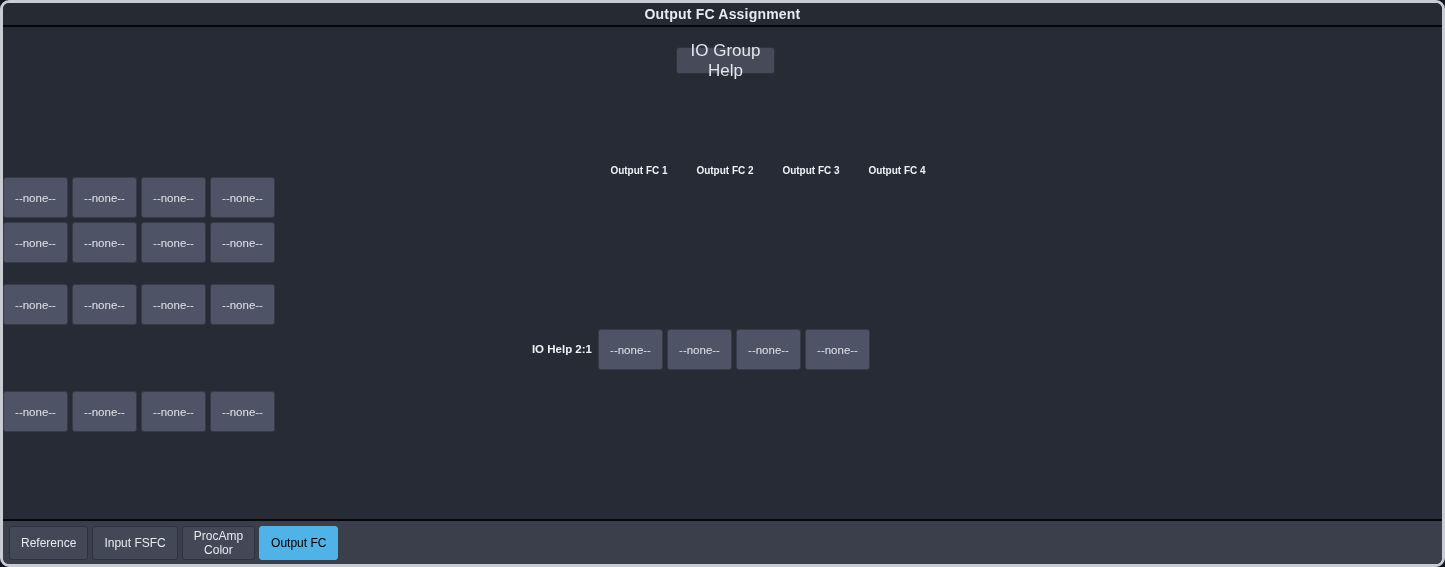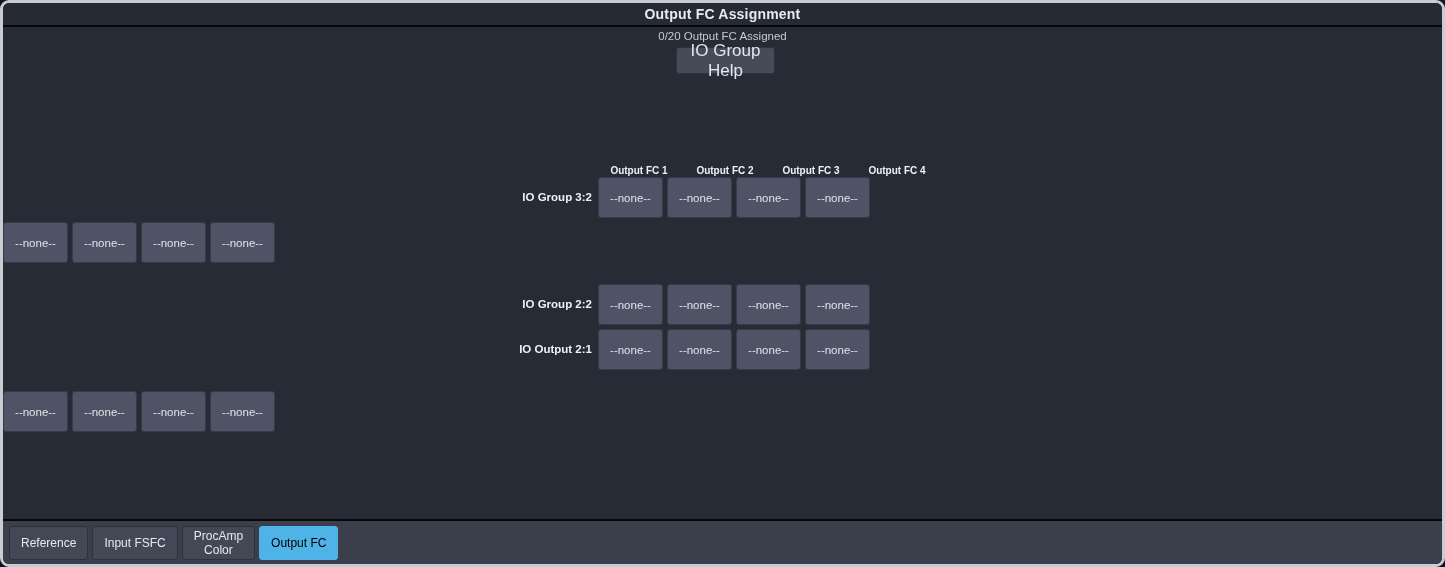--- a/index.html
+++ b/index.html
@@ -181,57 +181,54 @@
 <body>
 
 <div class="window">
 
   <div class="titlebar">
     <div class="titlebar-text">Output FC Assignment</div>
   </div>
 
   <div class="content">
 
-    <div class="assigned-count">0/20 Output FC Assigned</div>
 
     <button class="help-button">IO Group Help</button>
 
     <div class="matrix">
       <div class="col-headers" id="col-headers">
           <div class="col-header">Output FC 1</div>
           <div class="col-header">Output FC 2</div>
           <div class="col-header">Output FC 3</div>
           <div class="col-header">Output FC 4</div>
         </div>
       <div id="row-groups">
           <div class="row-group">
             <div class="mrow">
-              <div class="row-label">IO Group 3:2</div>
               <div class="cell">--none--</div>
               <div class="cell">--none--</div>
               <div class="cell">--none--</div>
               <div class="cell">--none--</div>
             </div>
             <div class="mrow">
               <div class="cell">--none--</div>
               <div class="cell">--none--</div>
               <div class="cell">--none--</div>
               <div class="cell">--none--</div>
             </div>
           </div>
           <div class="row-group">
             <div class="mrow">
-              <div class="row-label">IO Group 2:2</div>
-              <div class="cell">--none--</div>
-              <div class="cell">--none--</div>
-              <div class="cell">--none--</div>
-              <div class="cell">--none--</div>
-            </div>
-            <div class="mrow">
-              <div class="row-label">IO Output 2:1</div>
+              <div class="cell">--none--</div>
+              <div class="cell">--none--</div>
+              <div class="cell">--none--</div>
+              <div class="cell">--none--</div>
+            </div>
+            <div class="mrow">
+              <div class="row-label">IO Help 2:1</div>
               <div class="cell">--none--</div>
               <div class="cell">--none--</div>
               <div class="cell">--none--</div>
               <div class="cell">--none--</div>
             </div>
           </div>
           <div class="row-group">
             <div class="mrow">
               <div class="cell">--none--</div>
               <div class="cell">--none--</div>

